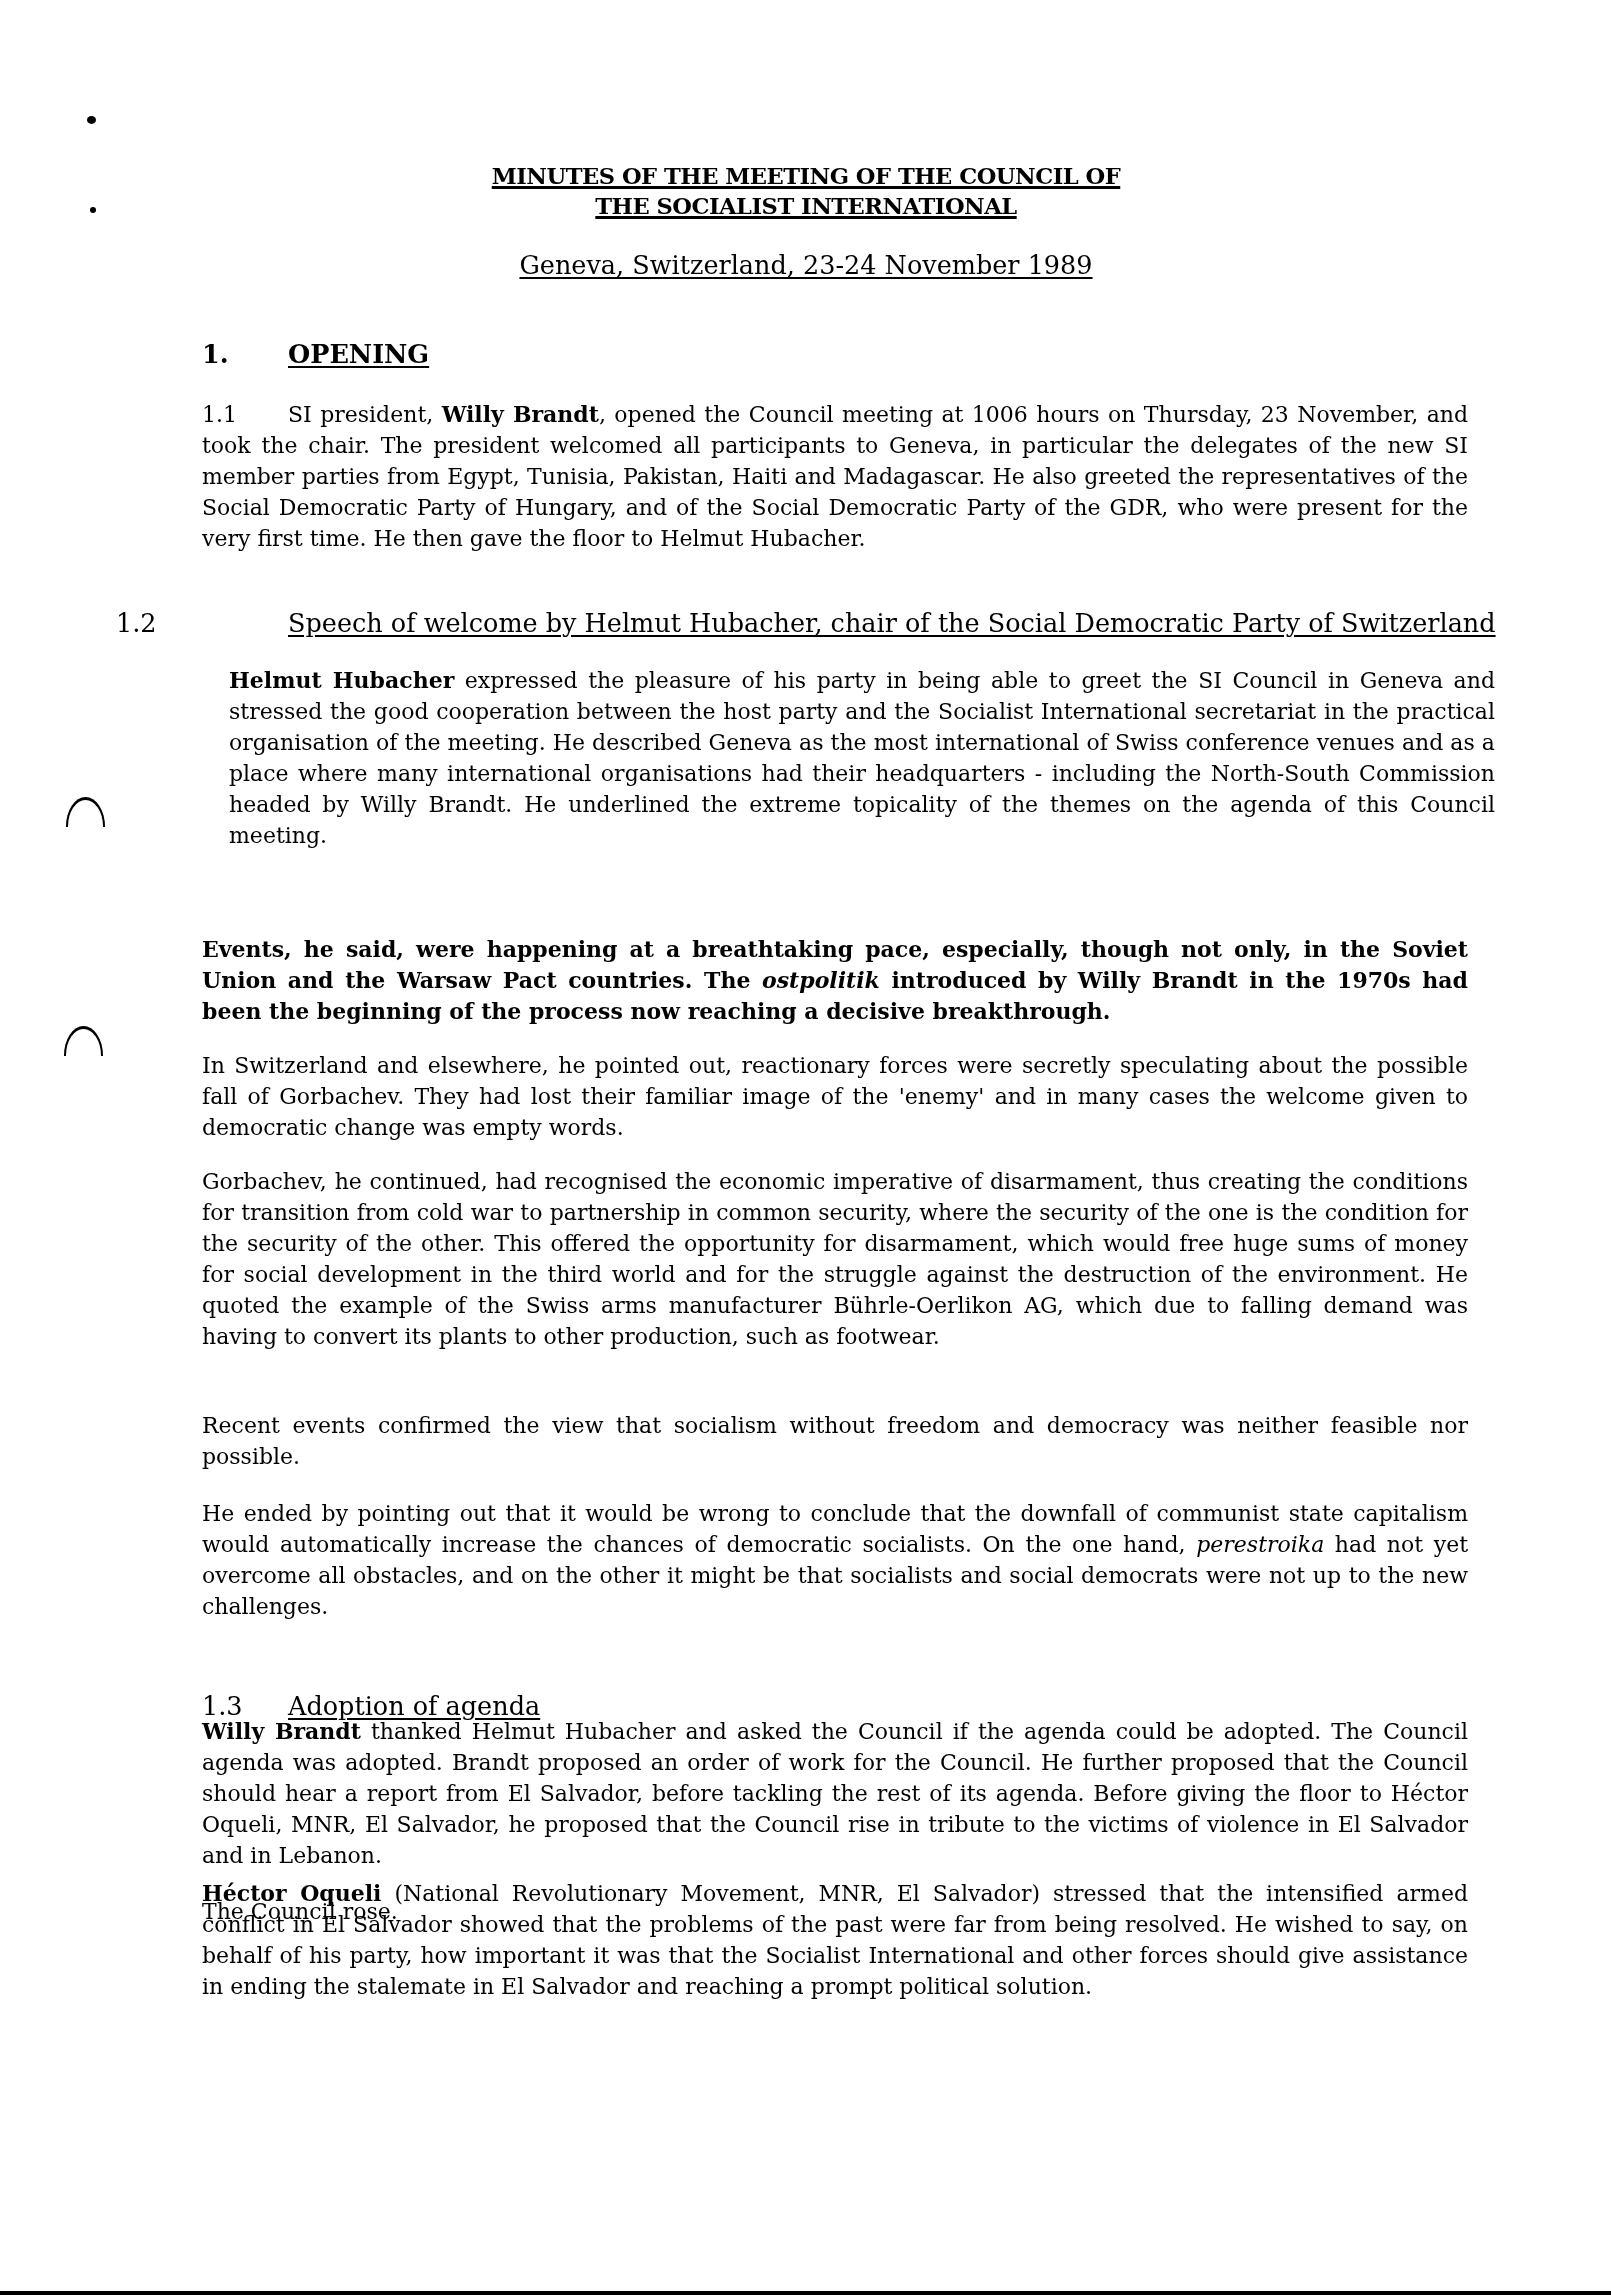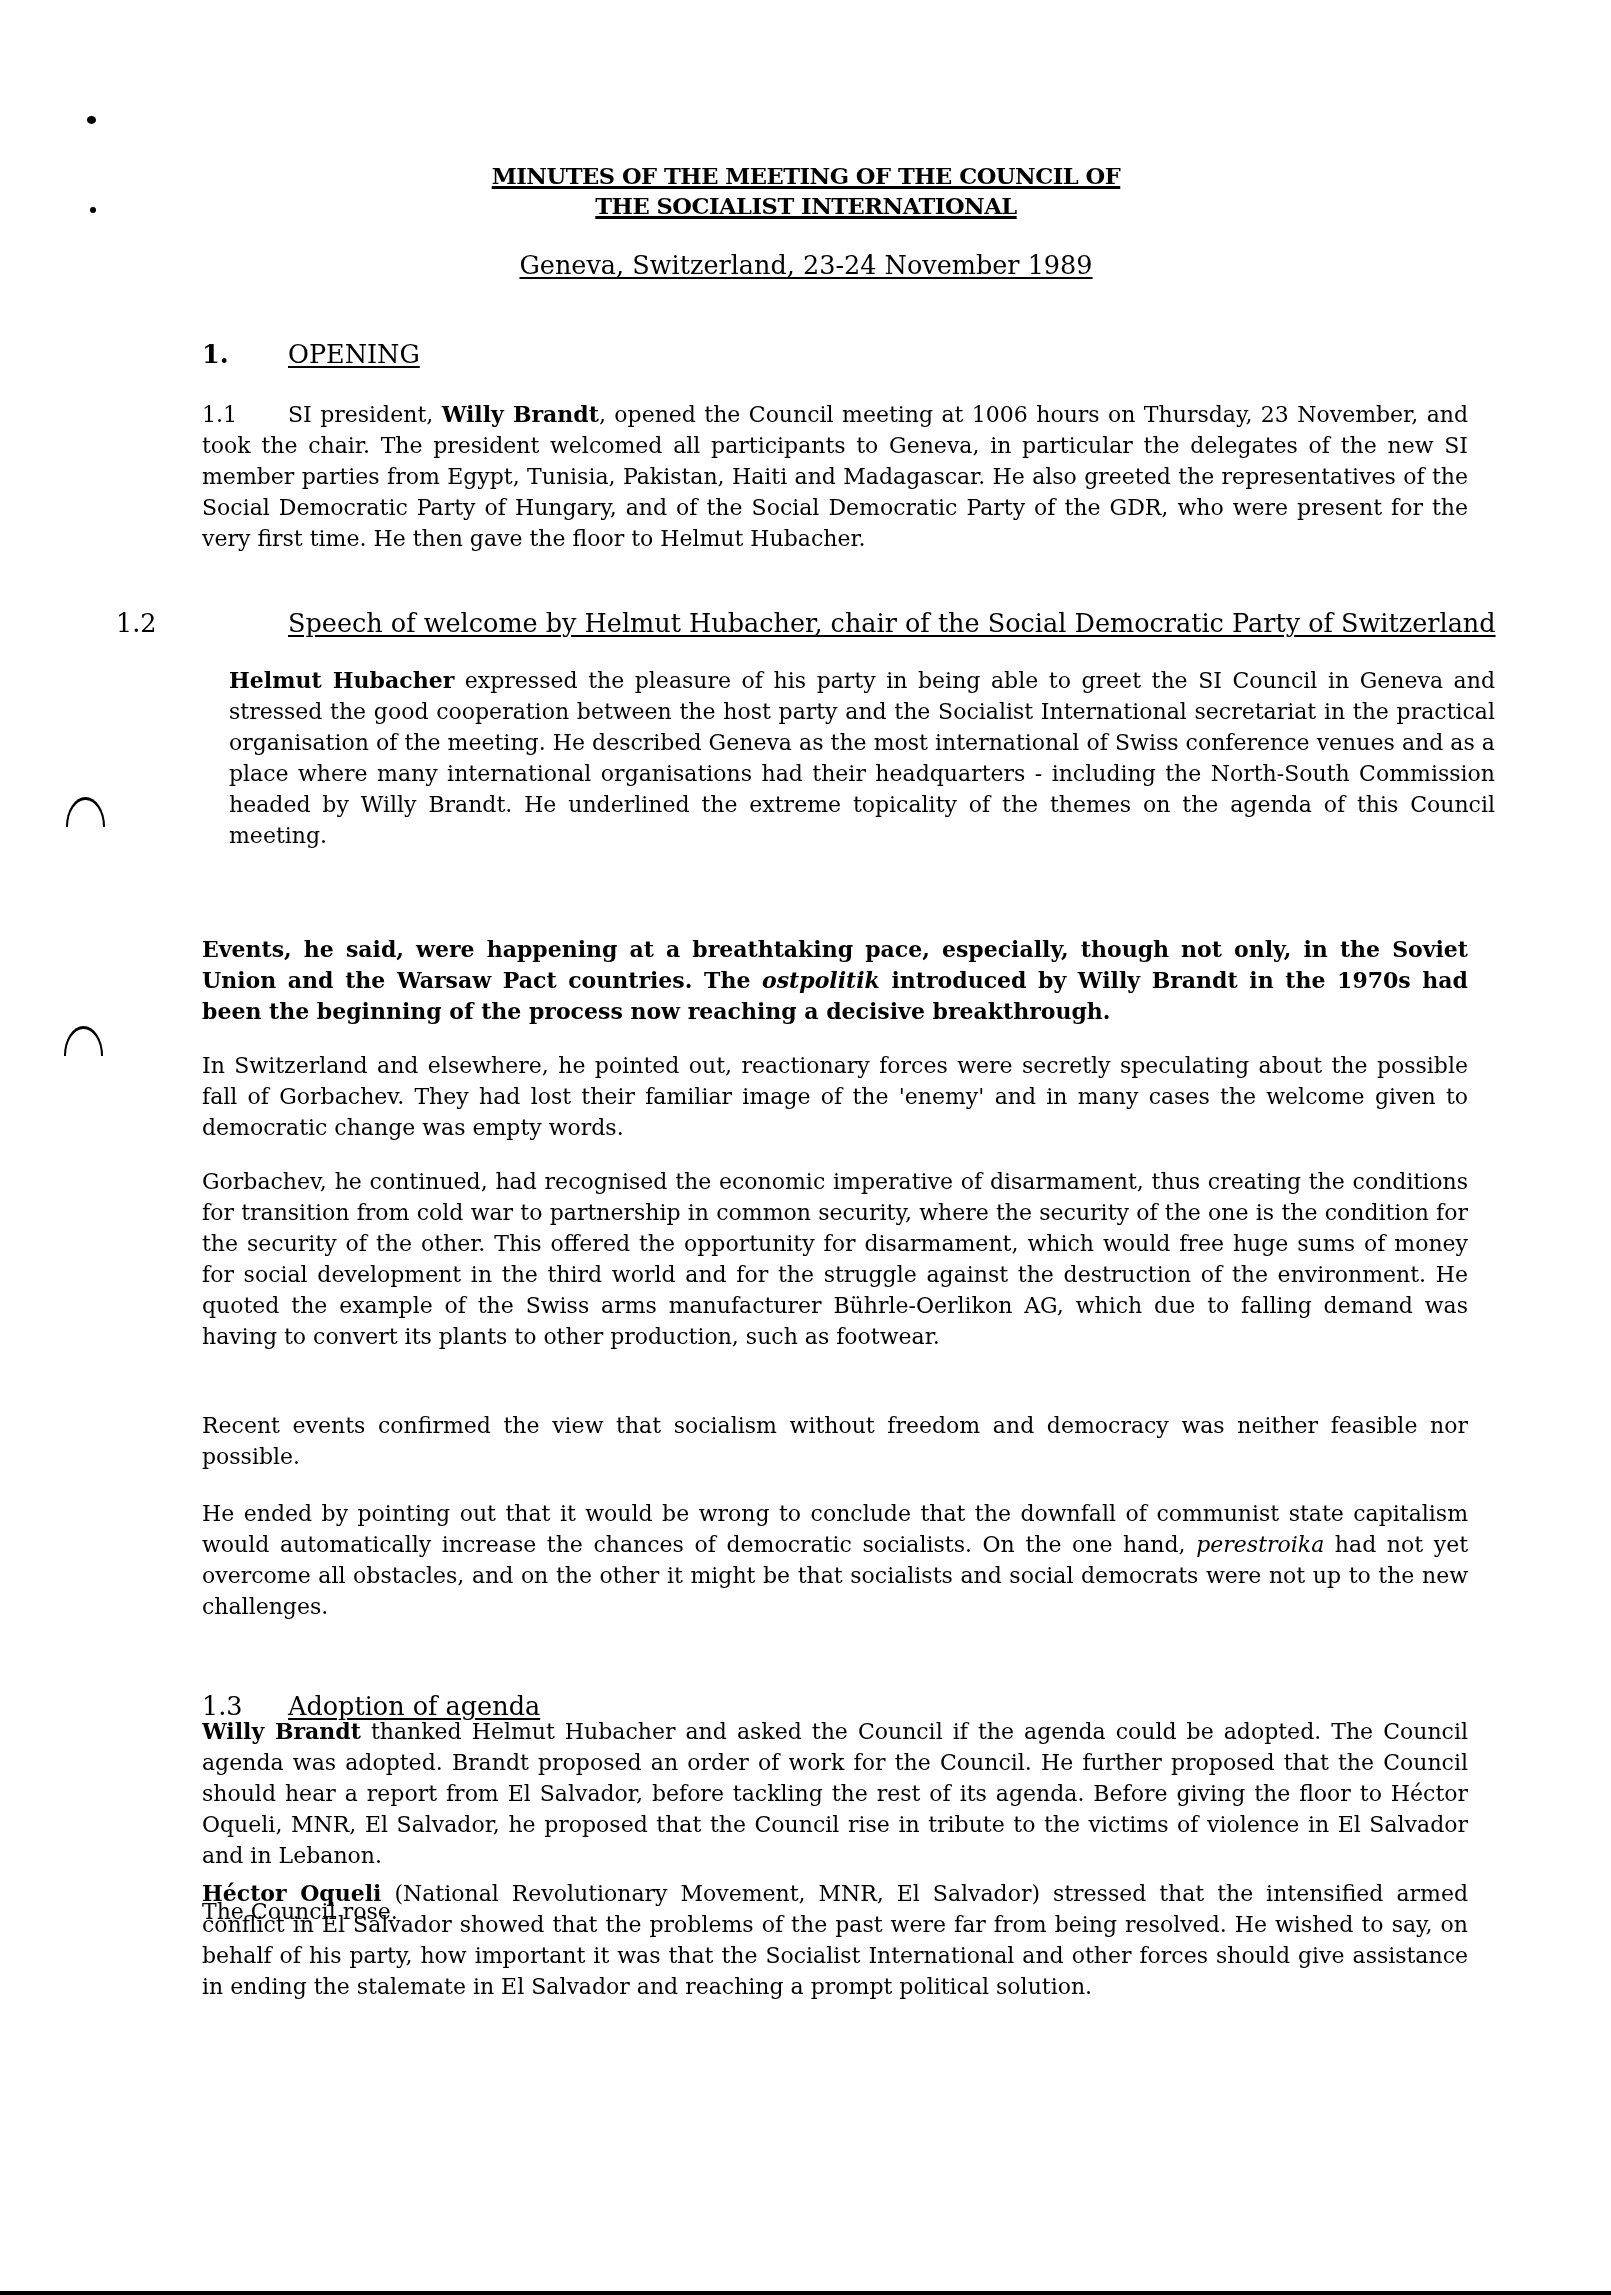--- a/index.html
+++ b/index.html
@@ -17,21 +17,21 @@
   .title span { text-decoration: underline; text-decoration-thickness: 2.9px; text-underline-offset: 2px; }
   .subtitle {
     position: absolute; left: 0; width: 1612px; text-align: center;
     font-size: 25.5px; line-height: 29.5px;
   }
   .subtitle span { text-decoration: underline; text-decoration-thickness: 2px; text-underline-offset: 2.9px; }
   .block { position: absolute; left: 202px; width: 1266px; font-size: 22px; line-height: 31px; text-align: justify; }
   .heading { position: absolute; left: 202px; width: 1266px; font-size: 25.5px; line-height: 28.5px; }
   .num { display: inline-block; width: 86px; }
   .u { text-decoration: underline; text-decoration-thickness: 2px; text-underline-offset: 2.9px; }
-  .heading.bold .u { font-weight: normal; }
+  .heading.bold .u { font-weight: bold; }
   .heading.bold .num { font-weight: bold; }
   .hang { padding-left: 86px; text-indent: -86px; }
   b { font-weight: bold; }
   i { font-style: italic; }
   .mark { position: absolute; background: #000; border-radius: 50%; }
   .punch {
     position: absolute; width: 39px; height: 29.5px;
     border-top: 3.9px solid #000; border-left: 2px solid #000; border-right: 2px solid #000;
     border-radius: 50% 50% 0 0 / 100% 100% 0 0; box-sizing: border-box;
     border-bottom: none;

